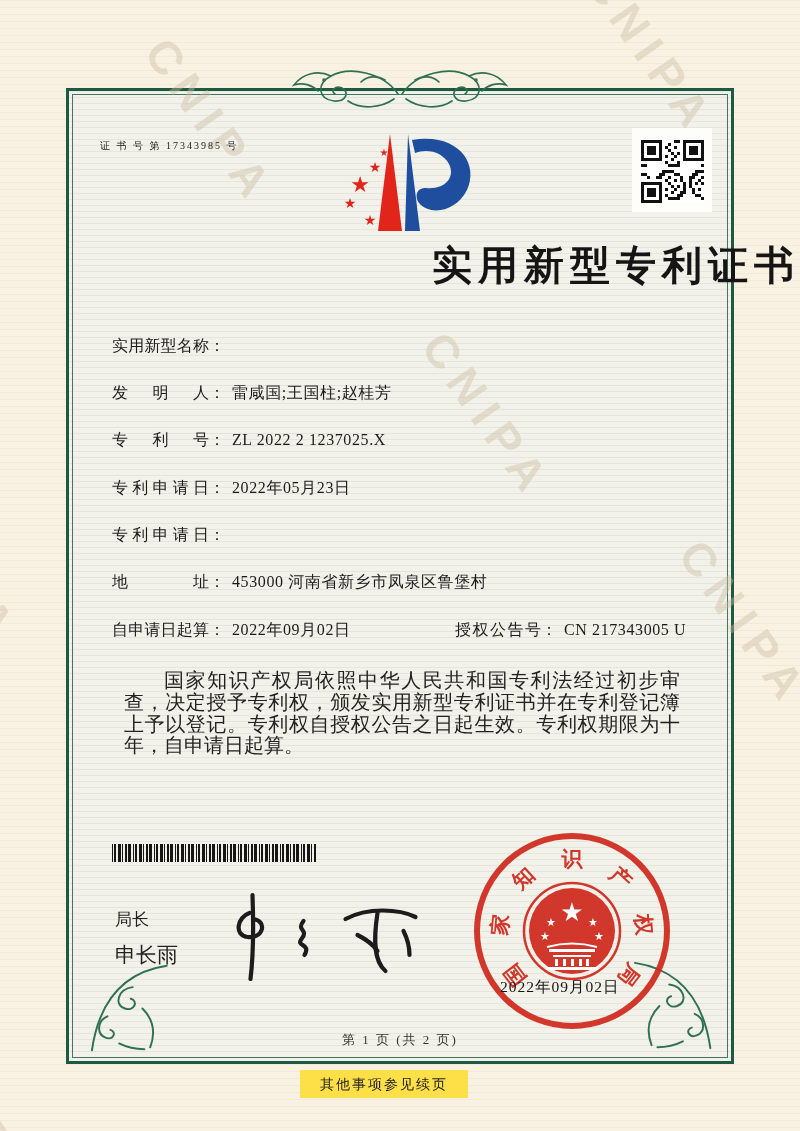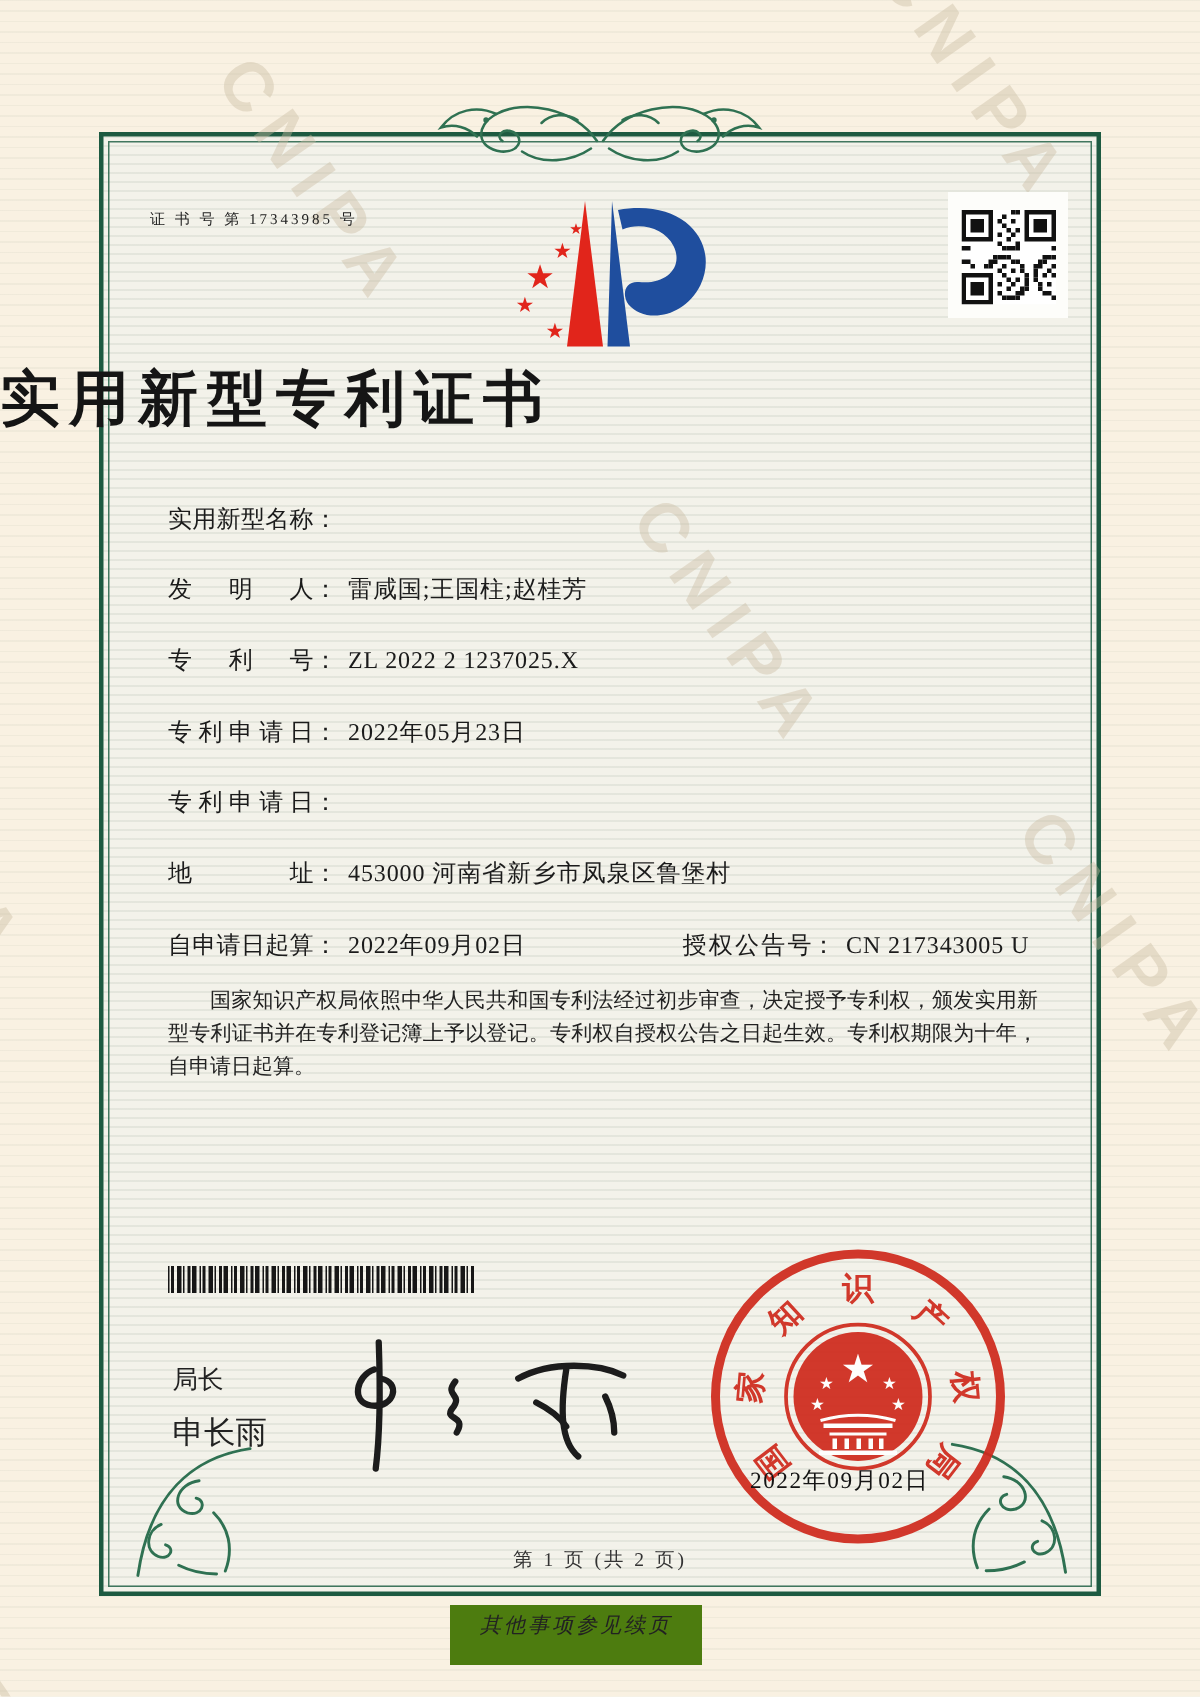--- a/index.html
+++ b/index.html
@@ -23,53 +23,53 @@
     background-image:repeating-linear-gradient(to bottom, rgba(150,165,150,0.16) 0 1px, transparent 1px 6px);
     z-index:1;
   }
   .frame-inner{position:absolute;inset:3px;border:1px solid rgba(34,98,70,0.85);}
   
   .cert-no{position:absolute;left:100px;top:139px;font-size:10px;letter-spacing:2px;color:#222;z-index:10;}
   .logo{position:absolute;left:330px;top:130px;z-index:10;}
   .qr-patch{position:absolute;left:632px;top:128px;width:80px;height:84px;background:#fdfdfa;z-index:9;}
   .qr{position:absolute;left:641px;top:140px;z-index:10;}
   .title{
-    position:absolute;left:0;top:238px;width:800px;text-align:left;
+    position:absolute;left:0;top:238px;width:800px;text-align:right;
     font-size:40px;font-weight:bold;letter-spacing:6px;color:#151515;z-index:10;
   }
   
   .row{position:absolute;left:112px;width:600px;display:flex;align-items:baseline;z-index:10;color:#1b1b1b;}
   .pair{display:flex;align-items:baseline;}
   .pair-a{width:343px;flex:0 0 343px;}
   .flabel{display:inline-block;width:97px;text-align:justify;text-align-last:justify;font-size:16px;}
   .flabel-sm{width:86px;}
   .colon{font-size:16px;margin-right:7px;}
   .fvalue{font-size:16px;letter-spacing:0.6px;white-space:nowrap;}
   
   .bodytext{position:absolute;left:112px;top:658px;width:580px;z-index:10;color:#222;}
-  .bodytext p{margin:0;font-size:14px;line-height:21.8px;text-indent:2em;text-align:justify;font-family:Liberation Mono, monospace;}
+  .bodytext p{margin:12px;font-size:20px;line-height:21.8px;text-indent:2em;text-align:justify;}
   
   .barcode{position:absolute;left:112px;top:844px;width:208px;height:18px;z-index:10;}
   .barcode i{position:absolute;top:0;bottom:0;background:#161616;}
   
   .sig-title{position:absolute;left:115px;top:908px;font-size:17px;color:#222;z-index:10;font-family:"Liberation Sans",sans-serif;}
   .sig-name{position:absolute;left:115px;top:941px;font-size:21px;color:#222;z-index:10;font-family:"Liberation Sans",sans-serif;}
   .sig-svg{position:absolute;left:205px;top:883px;z-index:10;}
   
   .seal{position:absolute;left:474px;top:833px;width:196px;height:196px;z-index:20;opacity:0.93;}
   .seal-ring{position:absolute;inset:0;border:6px solid #cf2a1d;border-radius:50%;}
   .seal-char{
     position:absolute;left:50%;top:50%;font-size:21px;font-weight:bold;color:#cf2a1d;
     font-family:"Liberation Serif",serif;
   }
   .seal-emblem{position:absolute;left:48px;top:44px;}
   .seal-date{position:absolute;left:500px;top:977px;width:170px;font-size:15.5px;color:#141414;letter-spacing:1px;z-index:30;white-space:nowrap;}
   
   .page-info{position:absolute;left:66px;top:1031px;width:668px;text-align:center;font-size:13px;color:#333;z-index:10;letter-spacing:2px;}
-  .note-patch{position:absolute;left:300px;top:1070px;width:168px;height:40px;background:#4d7c0f;z-index:10;font-style:italic;}
+  .note-patch{position:absolute;left:300px;top:1070px;width:168px;height:28px;background:#fde047;z-index:10;}
   .note-text{display:block;width:100%;line-height:30px;text-align:center;font-size:14px;color:#222;letter-spacing:2px;}
   
   .dragons{position:absolute;left:287px;top:62px;z-index:5;}
   .flourish-bl{position:absolute;left:74px;top:958px;z-index:5;}
   .flourish-br{position:absolute;left:630px;top:953px;z-index:5;transform:scaleX(-1);}
 </style>
 </head>
 <body>
 
 <span class="wm" style="left:178px;top:28px">CNIPA</span>

